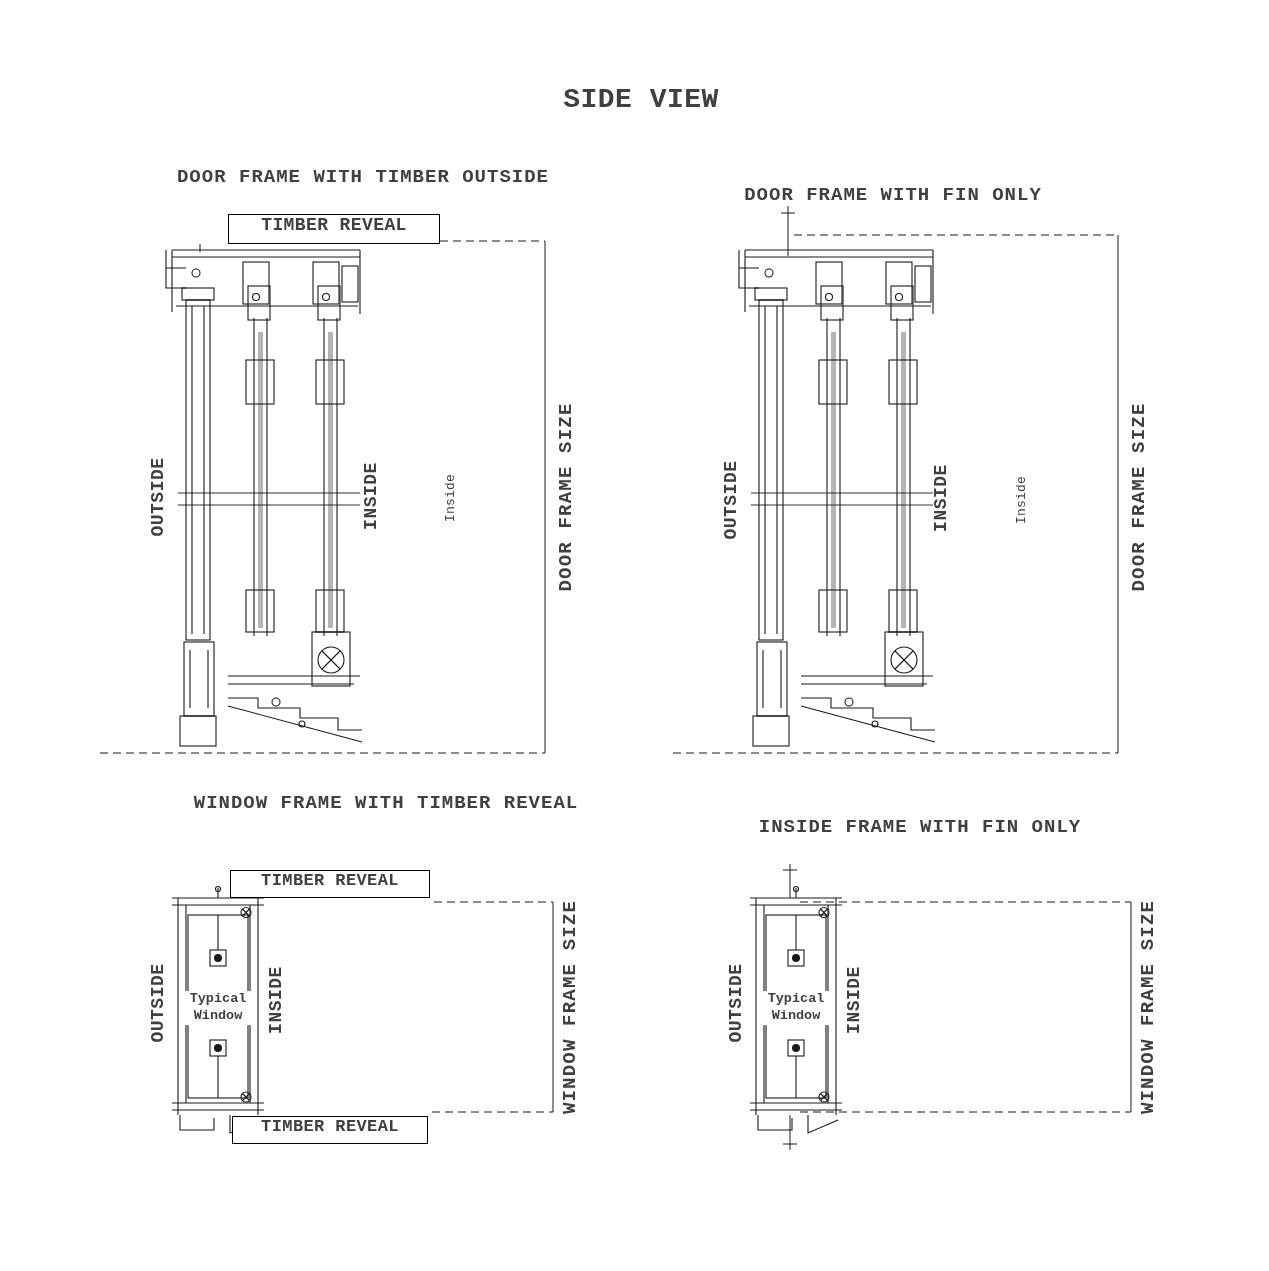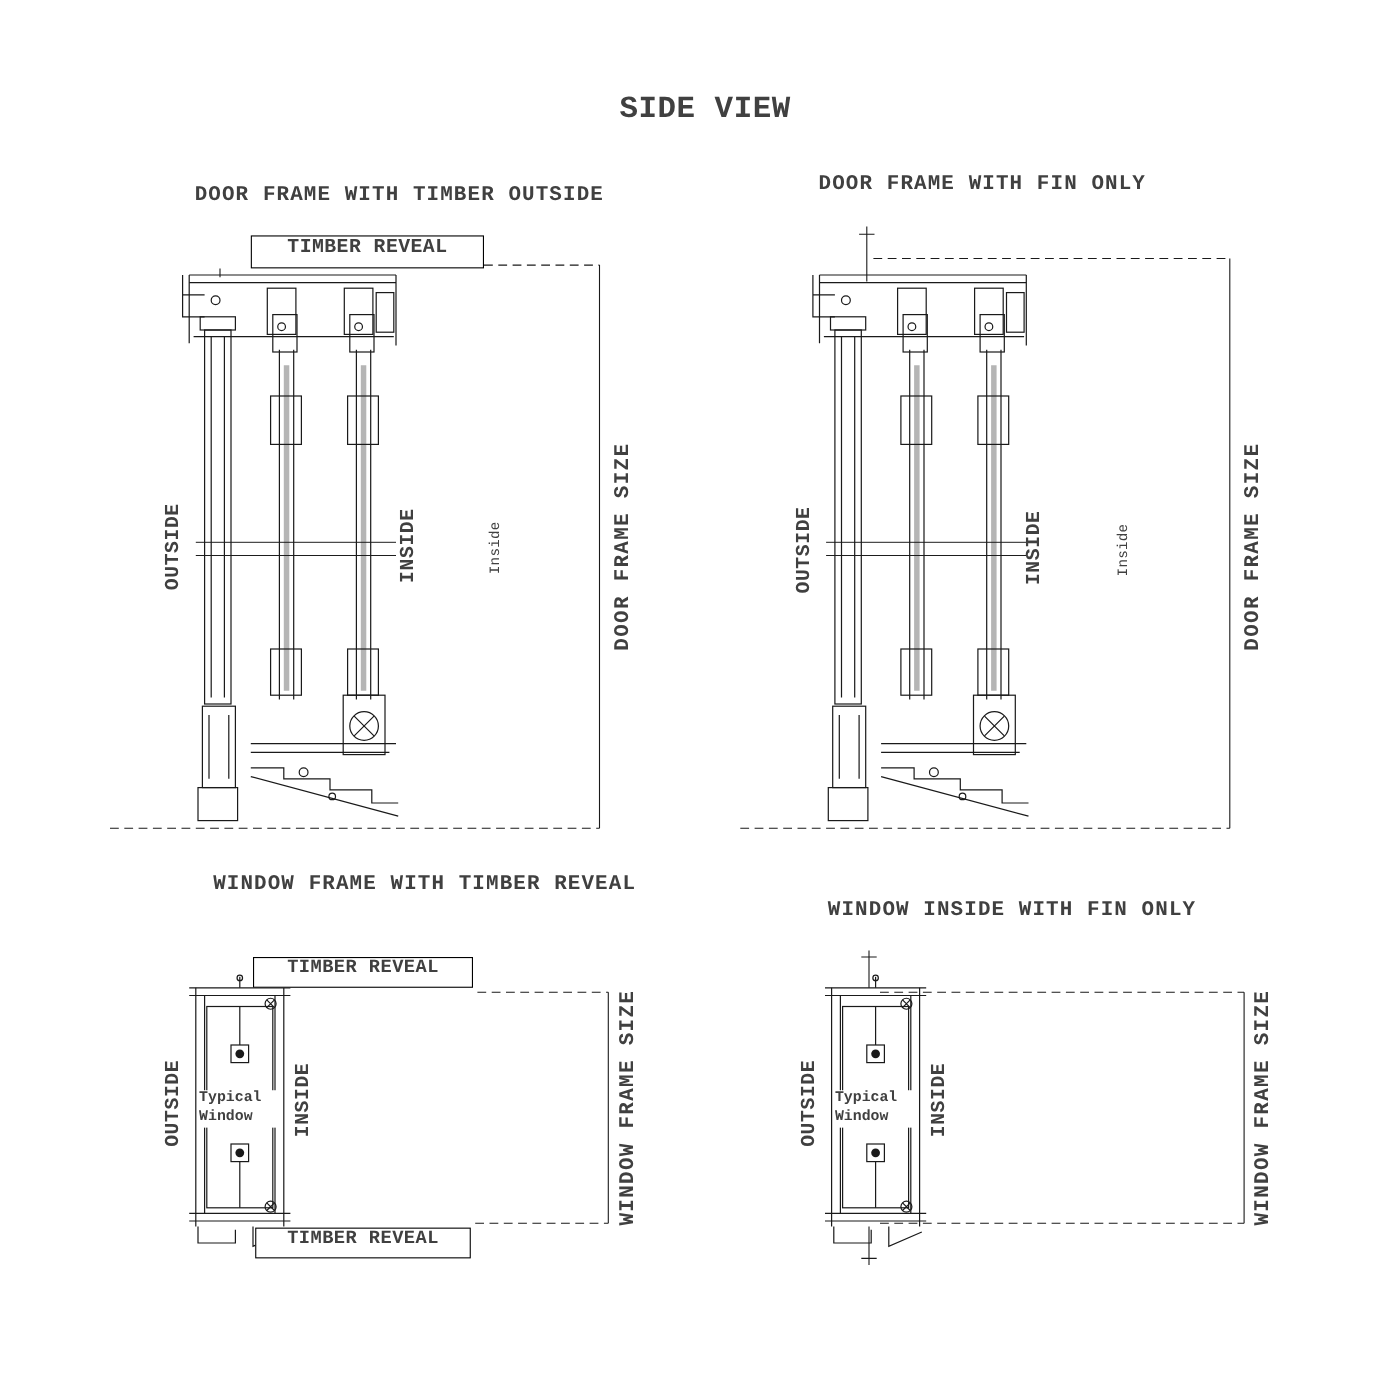--- a/index.html
+++ b/index.html
@@ -43,21 +43,21 @@
     letter-spacing: .5px;
   }
   .vlabel.small { font-weight: normal; font-size: 13px; letter-spacing: .2px; }
   .vlabel.size  { font-size: 19px; letter-spacing: 1.2px; }
   .typwin {
     position: absolute;
     transform: translate(-50%, -50%);
     font-weight: bold;
     font-size: 13.5px;
     line-height: 1.25;
-    text-align: left;
+    text-align: center;
     width: 74px;
     background: #ffffff;
   }
 </style>
 </head>
 <body>
 
 <div class="page">
 
   <svg class="art" width="1269" height="1271" viewBox="0 0 1269 1271" aria-hidden="true">
@@ -156,21 +156,21 @@
     <div class="revealbox" style="left:228px; top:214px; width:212px; height:30px">
       <span>TIMBER REVEAL</span>
     </div>
     <div class="vlabel" style="left:158px; top:497px">OUTSIDE</div>
     <div class="vlabel" style="left:371px; top:496px">INSIDE</div>
     <div class="vlabel small" style="left:450px; top:498px">Inside</div>
     <div class="vlabel size" style="left:566px; top:497px">DOOR FRAME SIZE</div>
   </section>
 
   <section>
-    <div class="hcenter heading" style="left:893px; top:156px">DOOR FRAME WITH FIN ONLY</div>
+    <div class="hcenter heading" style="left:893px; top:184px">DOOR FRAME WITH FIN ONLY</div>
     <div class="vlabel" style="left:731px; top:500px">OUTSIDE</div>
     <div class="vlabel" style="left:941px; top:498px">INSIDE</div>
     <div class="vlabel small" style="left:1021px; top:500px">Inside</div>
     <div class="vlabel size" style="left:1139px; top:497px">DOOR FRAME SIZE</div>
   </section>
 
   <section>
     <div class="hcenter heading" style="left:386px; top:792px">WINDOW FRAME WITH TIMBER REVEAL</div>
     <div class="revealbox sm" style="left:230px; top:870px; width:200px; height:28px">
       <span>TIMBER REVEAL</span>
@@ -178,20 +178,20 @@
     <div class="vlabel" style="left:158px; top:1003px">OUTSIDE</div>
     <div class="typwin" style="left:218px; top:1008px">Typical Window</div>
     <div class="vlabel" style="left:276px; top:1000px">INSIDE</div>
     <div class="vlabel size" style="left:570px; top:1007px">WINDOW FRAME SIZE</div>
     <div class="revealbox sm" style="left:232px; top:1116px; width:196px; height:28px">
       <span>TIMBER REVEAL</span>
     </div>
   </section>
 
   <section>
-    <div class="hcenter heading" style="left:920px; top:816px">WINDOW INSIDE WITH FIN ONLY</div>
+    <div class="hcenter heading" style="left:920px; top:816px">INSIDE FRAME WITH FIN ONLY</div>
     <div class="vlabel" style="left:736px; top:1003px">OUTSIDE</div>
     <div class="typwin" style="left:796px; top:1008px">Typical Window</div>
     <div class="vlabel" style="left:854px; top:1000px">INSIDE</div>
     <div class="vlabel size" style="left:1148px; top:1007px">WINDOW FRAME SIZE</div>
   </section>
 
 </div>
 
 </body></html>

